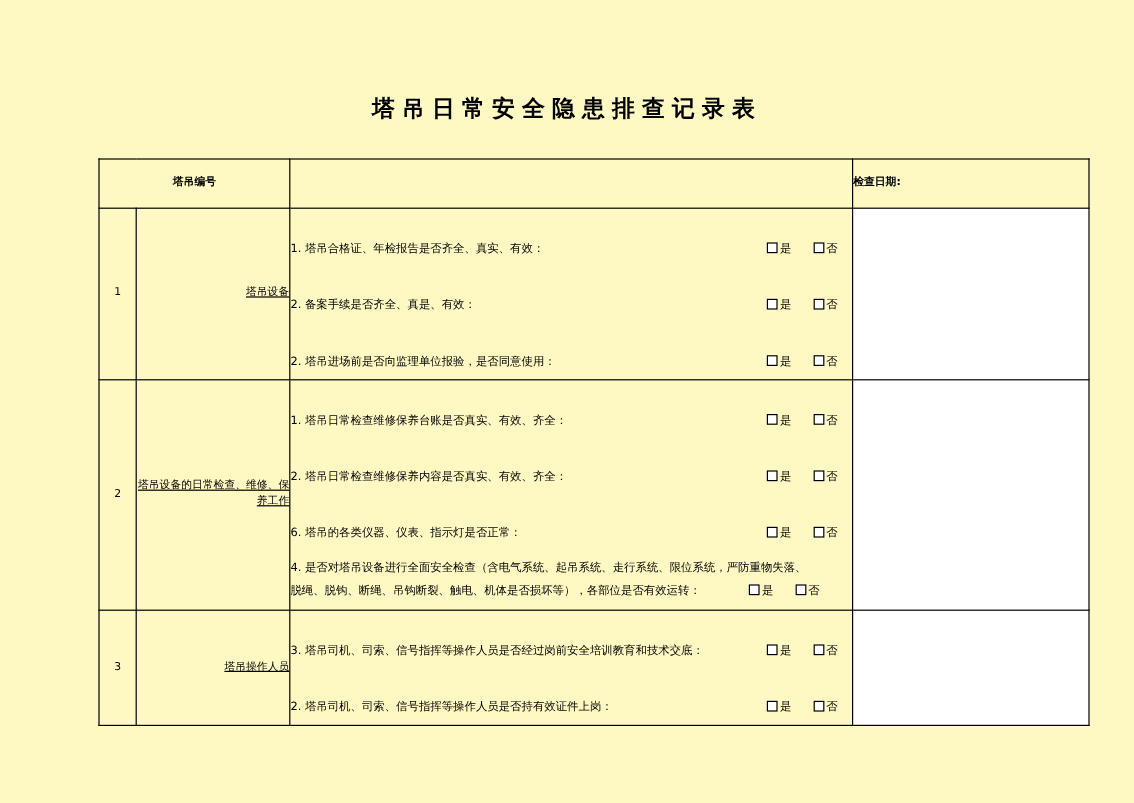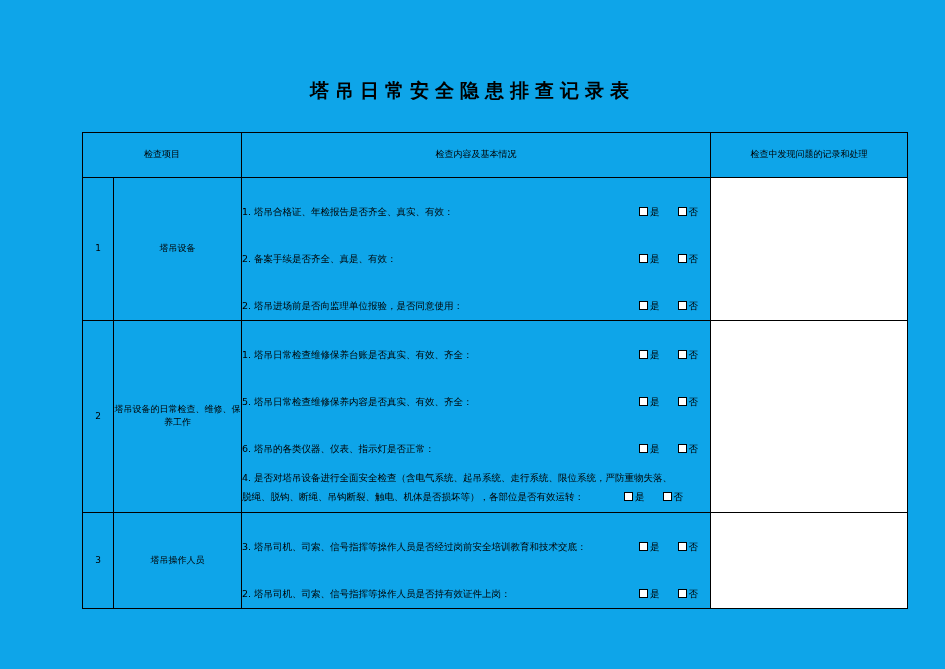--- a/index.html
+++ b/index.html
@@ -11,21 +11,21 @@
     height: 669px;
     background: #ffffff;
     font-family: "DejaVu Sans", "Liberation Sans", sans-serif;
     color: #000000;
     overflow: hidden;
   }
   .page {
     position: relative;
     width: 945px;
     height: 669px;
-    background: #0ea5e9;
+    background: #fef9c3;
   }
   .doc-title {
     position: absolute;
     left: 0;
     top: 78px;
     width: 945px;
     text-align: center;
     font-size: 19px;
     font-weight: bold;
     letter-spacing: 6px;
@@ -72,24 +72,25 @@
     text-align: center;
     font-size: 9.5px;
     height: 44px;
   }
 
   .no-cell {
     text-align: center;
     font-size: 9.5px;
   }
   .item-cell {
-    text-align: center;
+    text-align: right;
     font-size: 9.5px;
     padding: 0 10px 0 18px;
     line-height: 2.1;
+    text-decoration: underline;
   }
   .content-cell {
     padding: 8px 6px 8px 10px;
   }
   .remark-cell {
     background: #ffffff;
   }
 
   .chk-row {
     display: flex;
@@ -150,26 +151,26 @@
 
   <table class="sheet">
     <colgroup>
       <col class="c-no">
       <col class="c-item">
       <col class="c-content">
       <col class="c-remark">
     </colgroup>
     <tbody>
 
-
-      <tr>
-        <td class="sub-cell" colspan="2">检查项目</td>
-        <td class="sub-cell">检查内容及基本情况</td>
-        <td class="sub-cell">检查中发现问题的记录和处理</td>
-      </tr>
+      <tr>
+        <td class="hdr-cell" colspan="2">塔吊编号</td>
+        <td class="hdr-blank"></td>
+        <td class="hdr-date">检查日期:</td>
+      </tr>
+
 
       <tr>
         <td class="no-cell">1</td>
         <td class="item-cell">塔吊设备</td>
         <td class="content-cell">
           <div class="chk-row">
             <span class="txt">1. 塔吊合格证、年检报告是否齐全、真实、有效：</span>
             <span class="boxes">
               <span class="opt"><span class="box"></span><span>是</span></span>
               <span class="opt"><span class="box"></span><span>否</span></span>
@@ -198,21 +199,21 @@
         <td class="item-cell">塔吊设备的日常检查、维修、保养工作</td>
         <td class="content-cell">
           <div class="chk-row">
             <span class="txt">1. 塔吊日常检查维修保养台账是否真实、有效、齐全：</span>
             <span class="boxes">
               <span class="opt"><span class="box"></span><span>是</span></span>
               <span class="opt"><span class="box"></span><span>否</span></span>
             </span>
           </div>
           <div class="chk-row">
-            <span class="txt">5. 塔吊日常检查维修保养内容是否真实、有效、齐全：</span>
+            <span class="txt">2. 塔吊日常检查维修保养内容是否真实、有效、齐全：</span>
             <span class="boxes">
               <span class="opt"><span class="box"></span><span>是</span></span>
               <span class="opt"><span class="box"></span><span>否</span></span>
             </span>
           </div>
           <div class="chk-row">
             <span class="txt">6. 塔吊的各类仪器、仪表、指示灯是否正常：</span>
             <span class="boxes">
               <span class="opt"><span class="box"></span><span>是</span></span>
               <span class="opt"><span class="box"></span><span>否</span></span>

